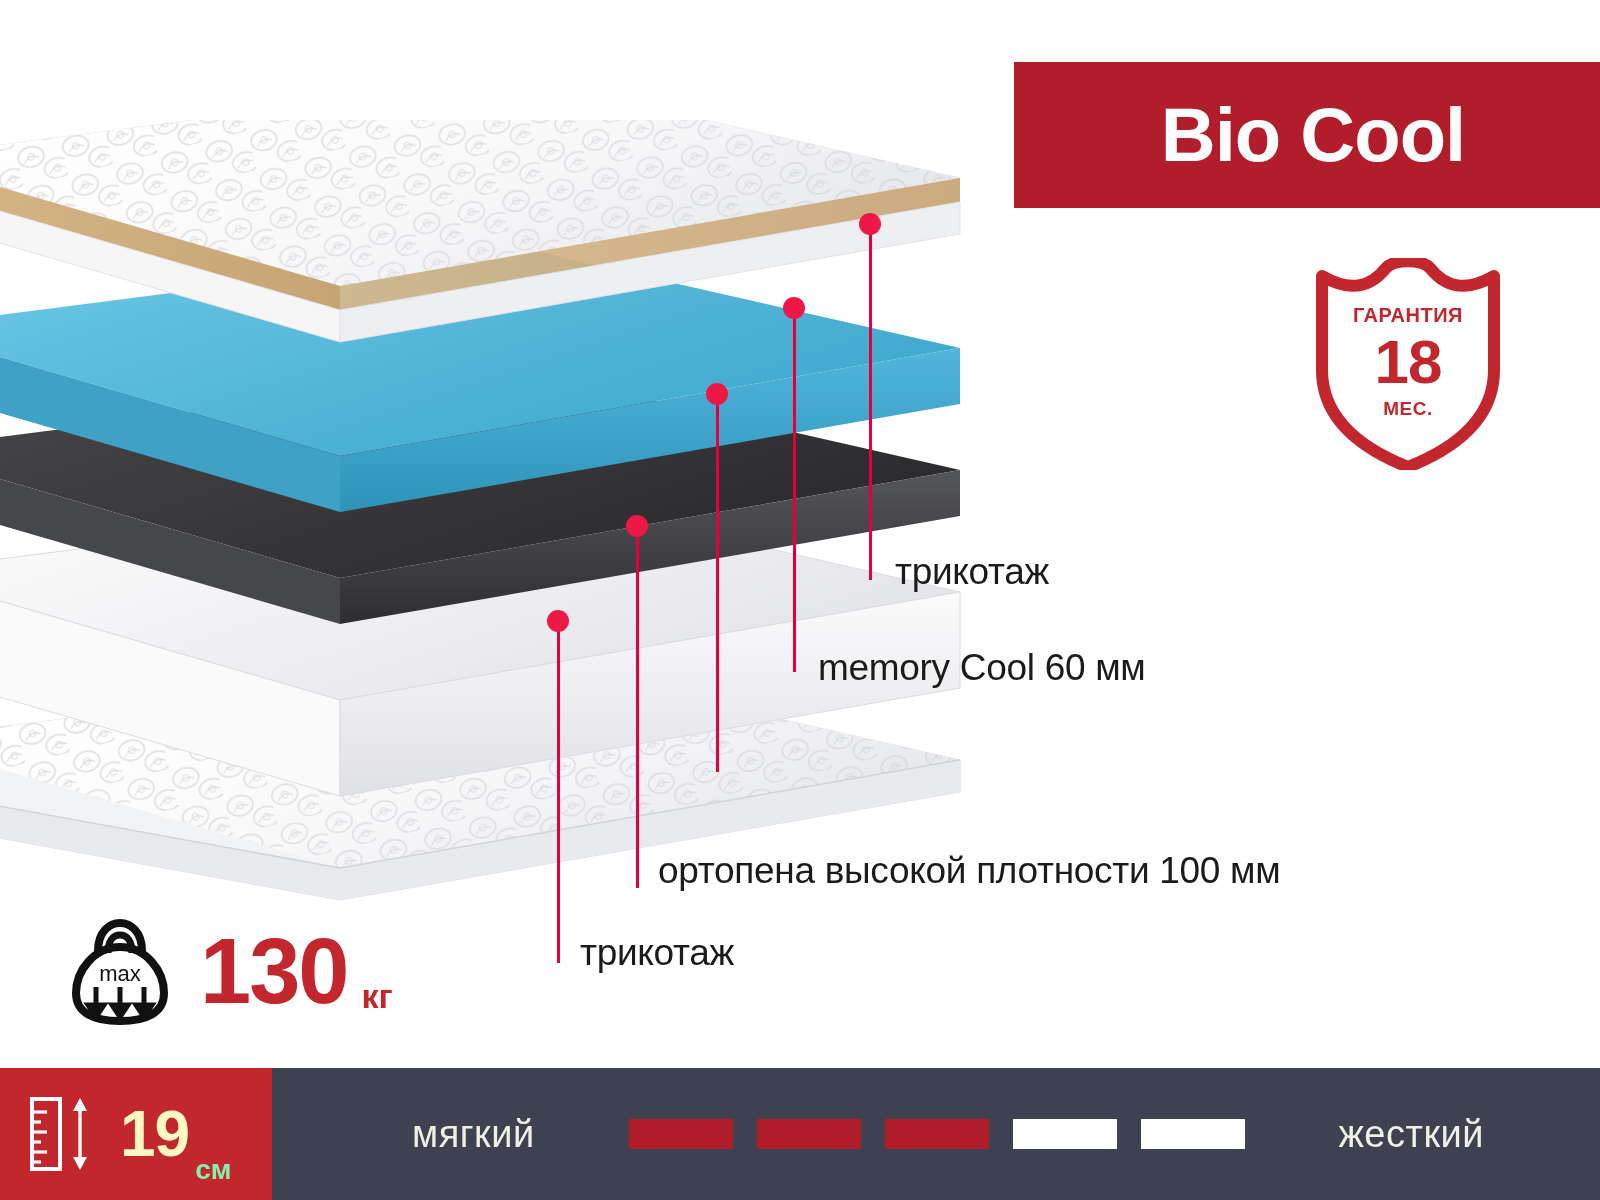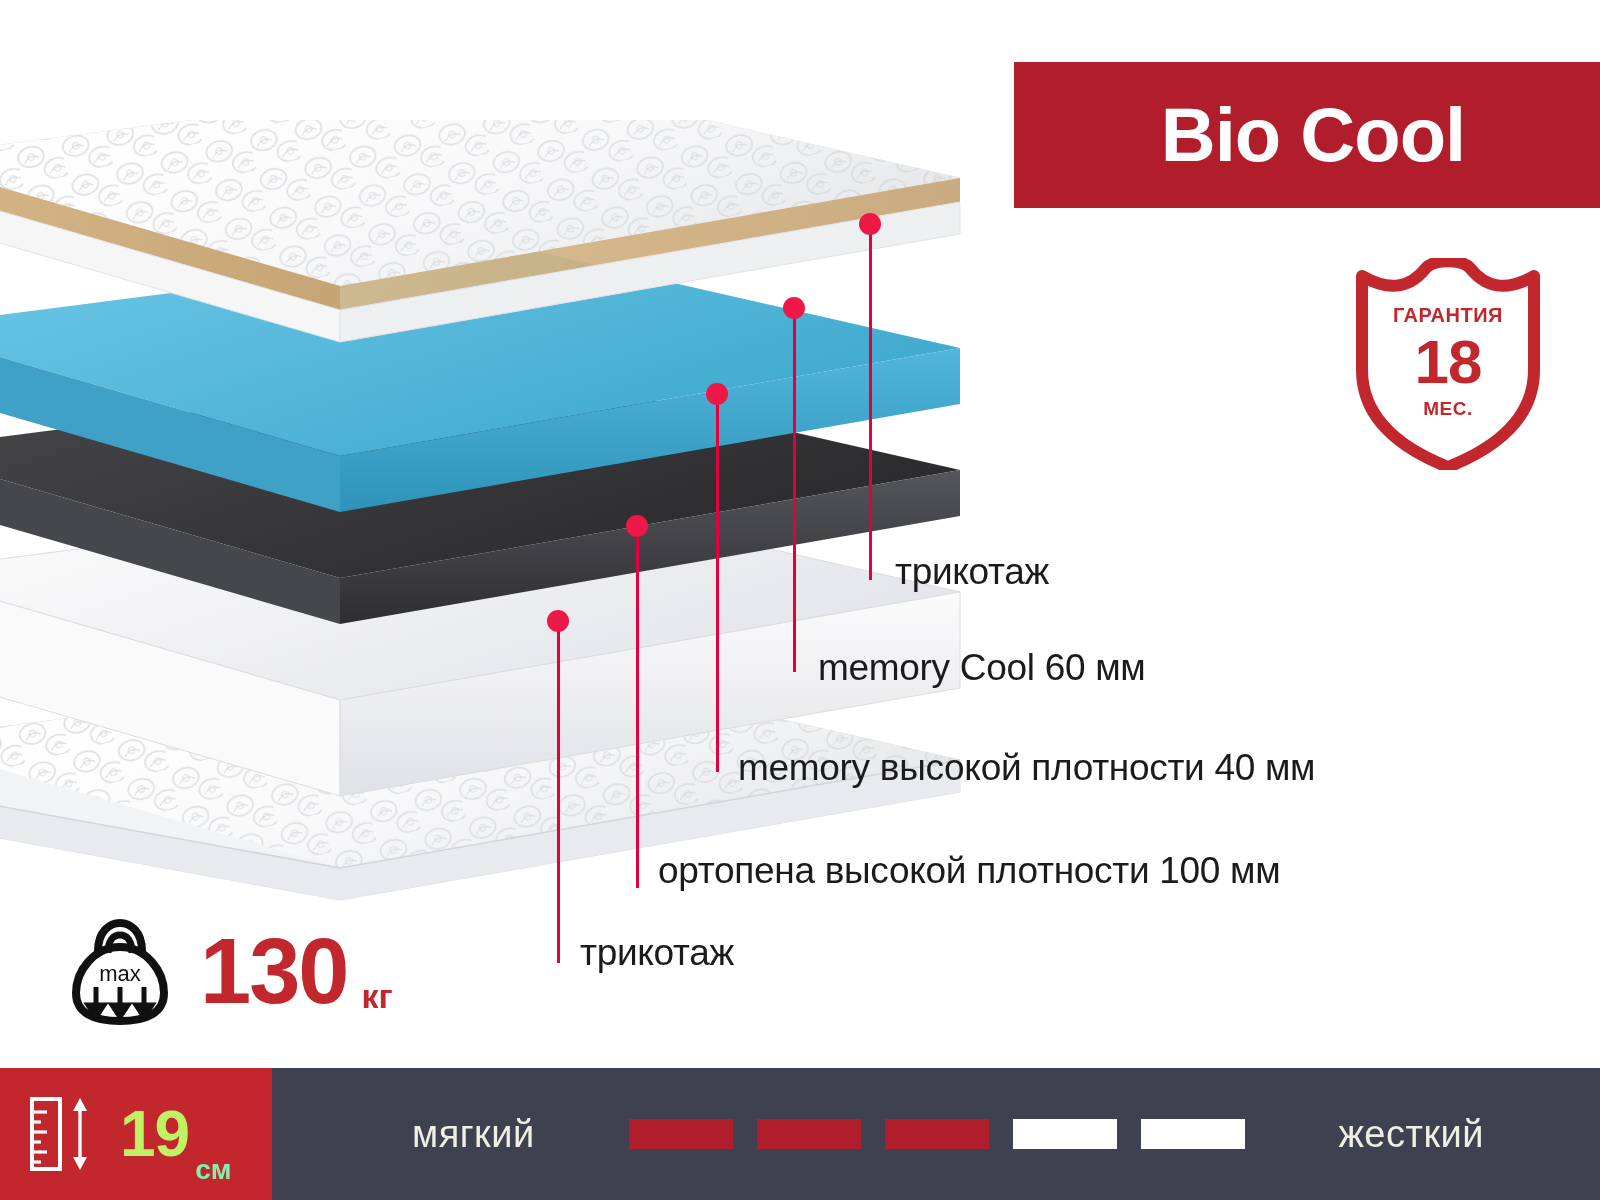--- a/index.html
+++ b/index.html
@@ -10,21 +10,21 @@
   .title-banner{
     position:absolute;left:1002px;top:62px;width:598px;height:146px;
     background:#B21D2B;display:flex;align-items:center;justify-content:center;margin-left:12px;
   }
   .title-banner .txt{
     color:#fdfdfd;font-size:76px;font-weight:bold;letter-spacing:-1px;
     font-family:"Liberation Sans",sans-serif;line-height:1;
   }
 
   
-  .shield-wrap{position:absolute;left:1348px;top:258px;width:200px;height:212px;}
+  .shield-wrap{position:absolute;left:1308px;top:258px;width:200px;height:212px;}
   .shield-wrap svg{display:block;width:200px;height:212px;}
   .shield-txt{position:absolute;left:0;width:200px;text-align:center;color:#C1272D;
     font-family:"Liberation Sans",sans-serif;font-weight:bold;}
   .sh-top{top:46px;font-size:20px;letter-spacing:.5px;}
   .sh-num{top:68px;font-size:62px;letter-spacing:-1px;}
   .sh-bot{top:140px;font-size:19px;letter-spacing:.5px;}
 
   
   #mattress{position:absolute;left:-40px;top:120px;width:1010px;height:800px;}
   #mattress svg{display:block;}
@@ -44,21 +44,21 @@
   .weight-block svg{display:block;}
   .weight-num{color:#C1272D;font-size:92px;font-weight:bold;font-family:Liberation Sans, sans-serif;
     line-height:1;margin-left:28px;letter-spacing:-2px;}
   .weight-unit{color:#C1272D;font-size:34px;font-weight:bold;font-family:"Liberation Sans",sans-serif;
     margin-left:14px;align-self:flex-end;margin-bottom:10px;}
 
   
   #bottombar{position:absolute;left:0;top:1068px;width:1600px;height:132px;display:flex;}
   .bb-red{width:272px;height:132px;background:#C1272D;display:flex;align-items:center;}
   .bb-red svg{display:block;margin-left:28px;}
-  .bb-height{color:#bef264;font-size:64px;font-weight:bold;font-family:"Liberation Sans",sans-serif;
+  .bb-height{color:#fef9c3;font-size:64px;font-weight:bold;font-family:"Liberation Sans",sans-serif;
     margin-left:18px;line-height:1;letter-spacing:-1px;}
   .bb-height-unit{color:#86efac;font-size:28px;font-weight:bold;margin-left:6px;align-self:flex-end;margin-bottom:14px;}
   .bb-slate{flex:1;height:132px;background:#3E4150;display:flex;align-items:center;}
   .firm-word{color:#EFEFE4;font-size:38px;font-family:"Liberation Sans",sans-serif;letter-spacing:.5px;}
   .firm-word.left{margin-left:140px;}
   .firm-word.right{margin-right:116px;}
   .firm-scale{flex:1;display:flex;align-items:center;justify-content:center;gap:24px;}
   .firm-seg{width:104px;height:30px;}
   .firm-seg.on{background:#B21D2B;}
   .firm-seg.off{background:#ffffff;}
@@ -167,21 +167,20 @@
   <div class="leader" style="left:636px; top:530px; height:358px;"></div>
   <div class="dot" style="left:626px; top:515px;"></div>
 
   <div class="leader" style="left:557px; top:625px; height:338px;"></div>
   <div class="dot" style="left:547px; top:610px;"></div>
 
   <div class="layer-label" style="left:895px; top:551px;">трикотаж</div>
 
   <div class="layer-label" style="left:818px; top:647px;">memory Cool 60 мм</div>
 
-  <div class="layer-label" style="left:738px; top:747px;">memory высокой плотности 40 мм</div>
 
   <div class="layer-label" style="left:658px; top:850px;">ортопена высокой плотности 100 мм</div>
 
   <div class="layer-label" style="left:580px; top:932px;">трикотаж</div>
 
   <div class="title-banner">
     <span class="txt">Bio Cool</span>
   </div>
 
   <div class="shield-wrap">

